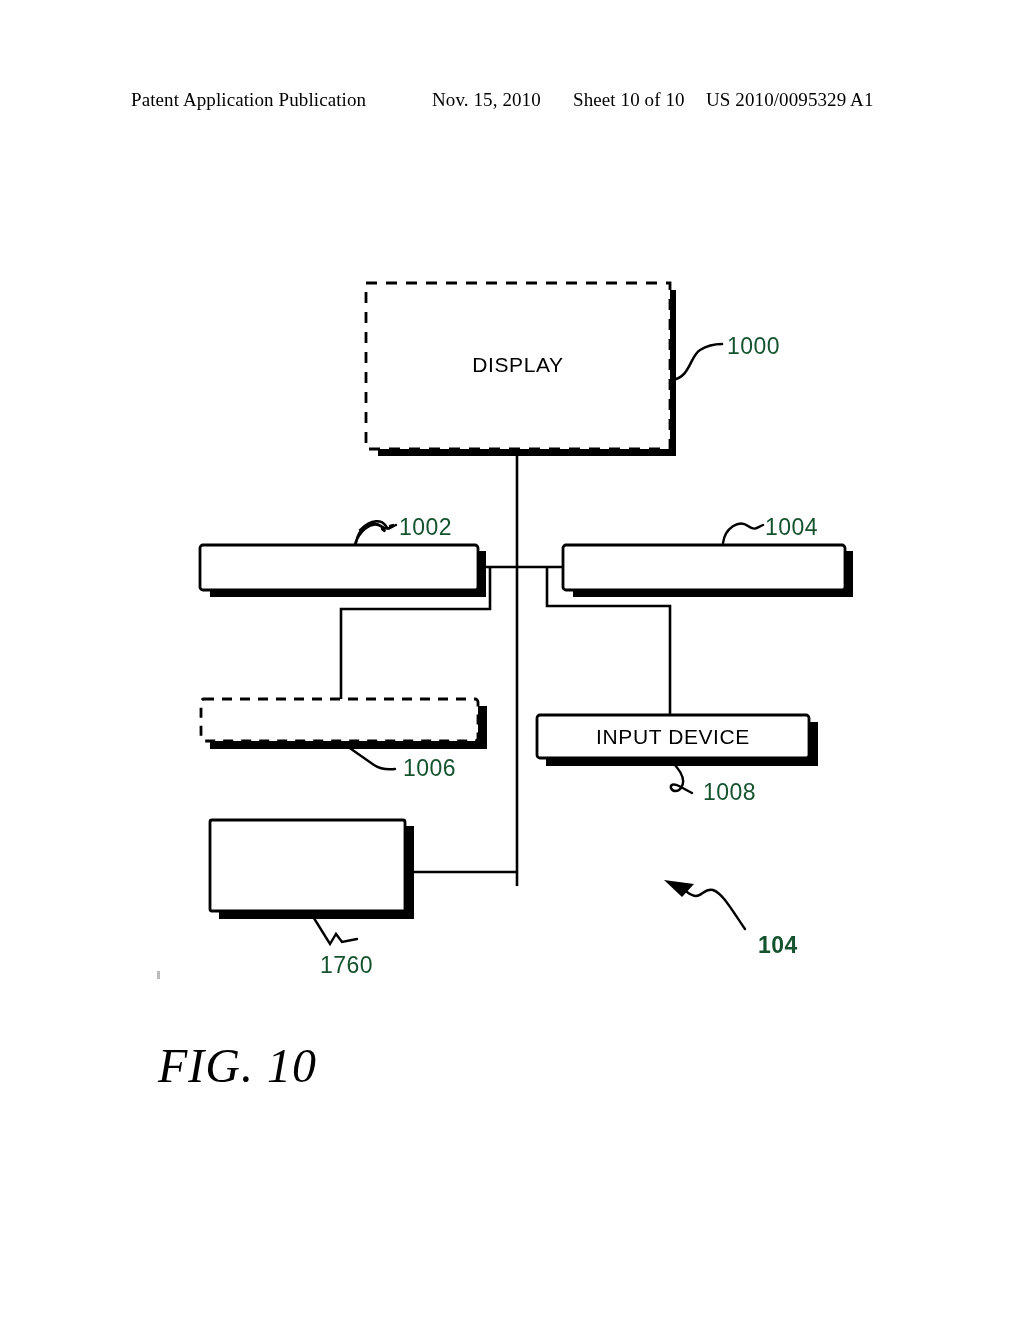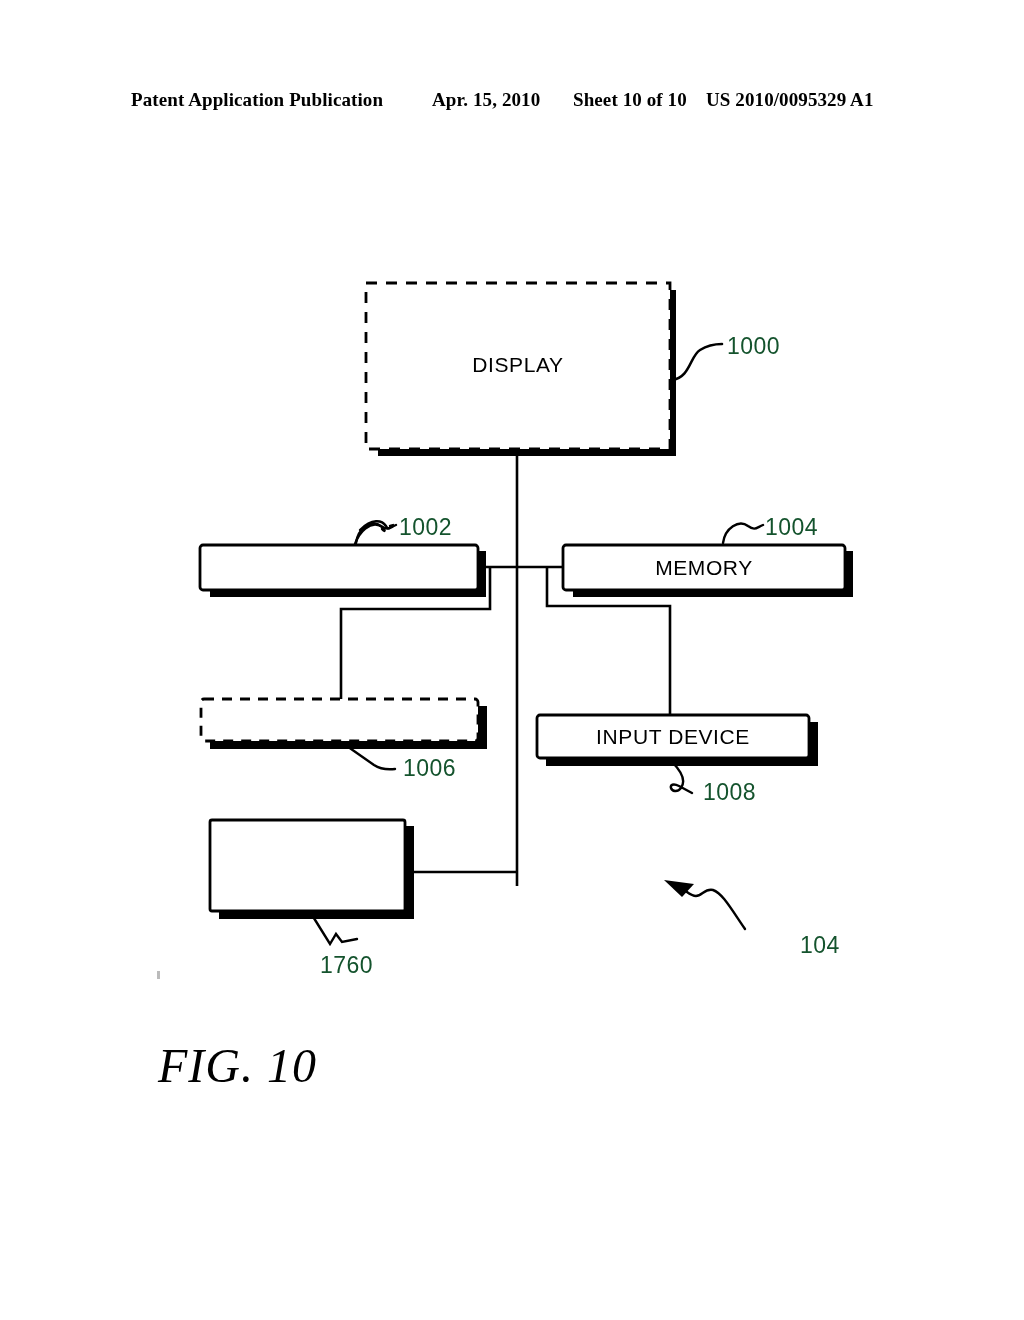--- a/index.html
+++ b/index.html
@@ -18,21 +18,21 @@
   }
 
   
   #page-header {
     position: absolute;
     top: 88px;
     left: 0;
     width: 928px;
     height: 30px;
     font-family: "Liberation Serif", serif;
-    font-weight: bold;
+    font-weight: normal;
     font-size: 19px;
     letter-spacing: 0.1px;
     white-space: nowrap;
   }
   #page-header .hdr {
     position: absolute;
     top: 0;
     line-height: 24px;
   }
   #hdr-pub   { left: 131px; }
@@ -79,21 +79,21 @@
     font-size: 48px;
     letter-spacing: 1px;
     color: #000;
   }
 </style>
 </head>
 <body>
 
 <div id="page-header">
   <span class="hdr" id="hdr-pub">Patent Application Publication</span>
-  <span class="hdr" id="hdr-date">Apr. 15, 2010</span>
+  <span class="hdr" id="hdr-date">Nov. 15, 2010</span>
   <span class="hdr" id="hdr-sheet">Sheet 10 of 10</span>
   <span class="hdr" id="hdr-num">US 2010/0095329 A1</span>
 </div>
 
 <div id="figure">
   <svg width="1024" height="1320" viewBox="0 0 1024 1320" xmlns="http://www.w3.org/2000/svg">
 
     <g stroke="#000" fill="none" stroke-width="2.6">
 
       <path d="M 517 452 L 517 886"></path>
@@ -157,34 +157,33 @@
     </g>
 
     <polygon points="664,880 694,884 682,897" fill="#000" stroke="none"></polygon>
 
     <rect x="157" y="971" width="3" height="8" fill="#bbbbbb" stroke="none"></rect>
   </svg>
 
   <div class="block-label" style="left:366px; top:352px; width:304px;">DISPLAY</div>
 
 
-  <div class="block-label" style="left:563px; top:555px; width:282px;">MEMORY</div>
 
 
   <div class="block-label" style="left:537px; top:724px; width:272px;">INPUT DEVICE</div>
 
 
   <span class="ref-num" style="left:727px; top:333px;">1000</span>
 
   <span class="ref-num" style="left:399px; top:514px;">1002</span>
 
   <span class="ref-num" style="left:765px; top:514px;">1004</span>
 
   <span class="ref-num" style="left:403px; top:755px;">1006</span>
 
   <span class="ref-num" style="left:703px; top:779px;">1008</span>
 
   <span class="ref-num" style="left:320px; top:952px;">1760</span>
 
-  <span class="ref-num" style="left:800px; top:932px;">104</span>
+  <span class="ref-num" style="left:758px; top:932px;font-weight:bold;">104</span>
 
   <div id="fig-caption">FIG. 10</div>
 </div>
 
 </body></html>

